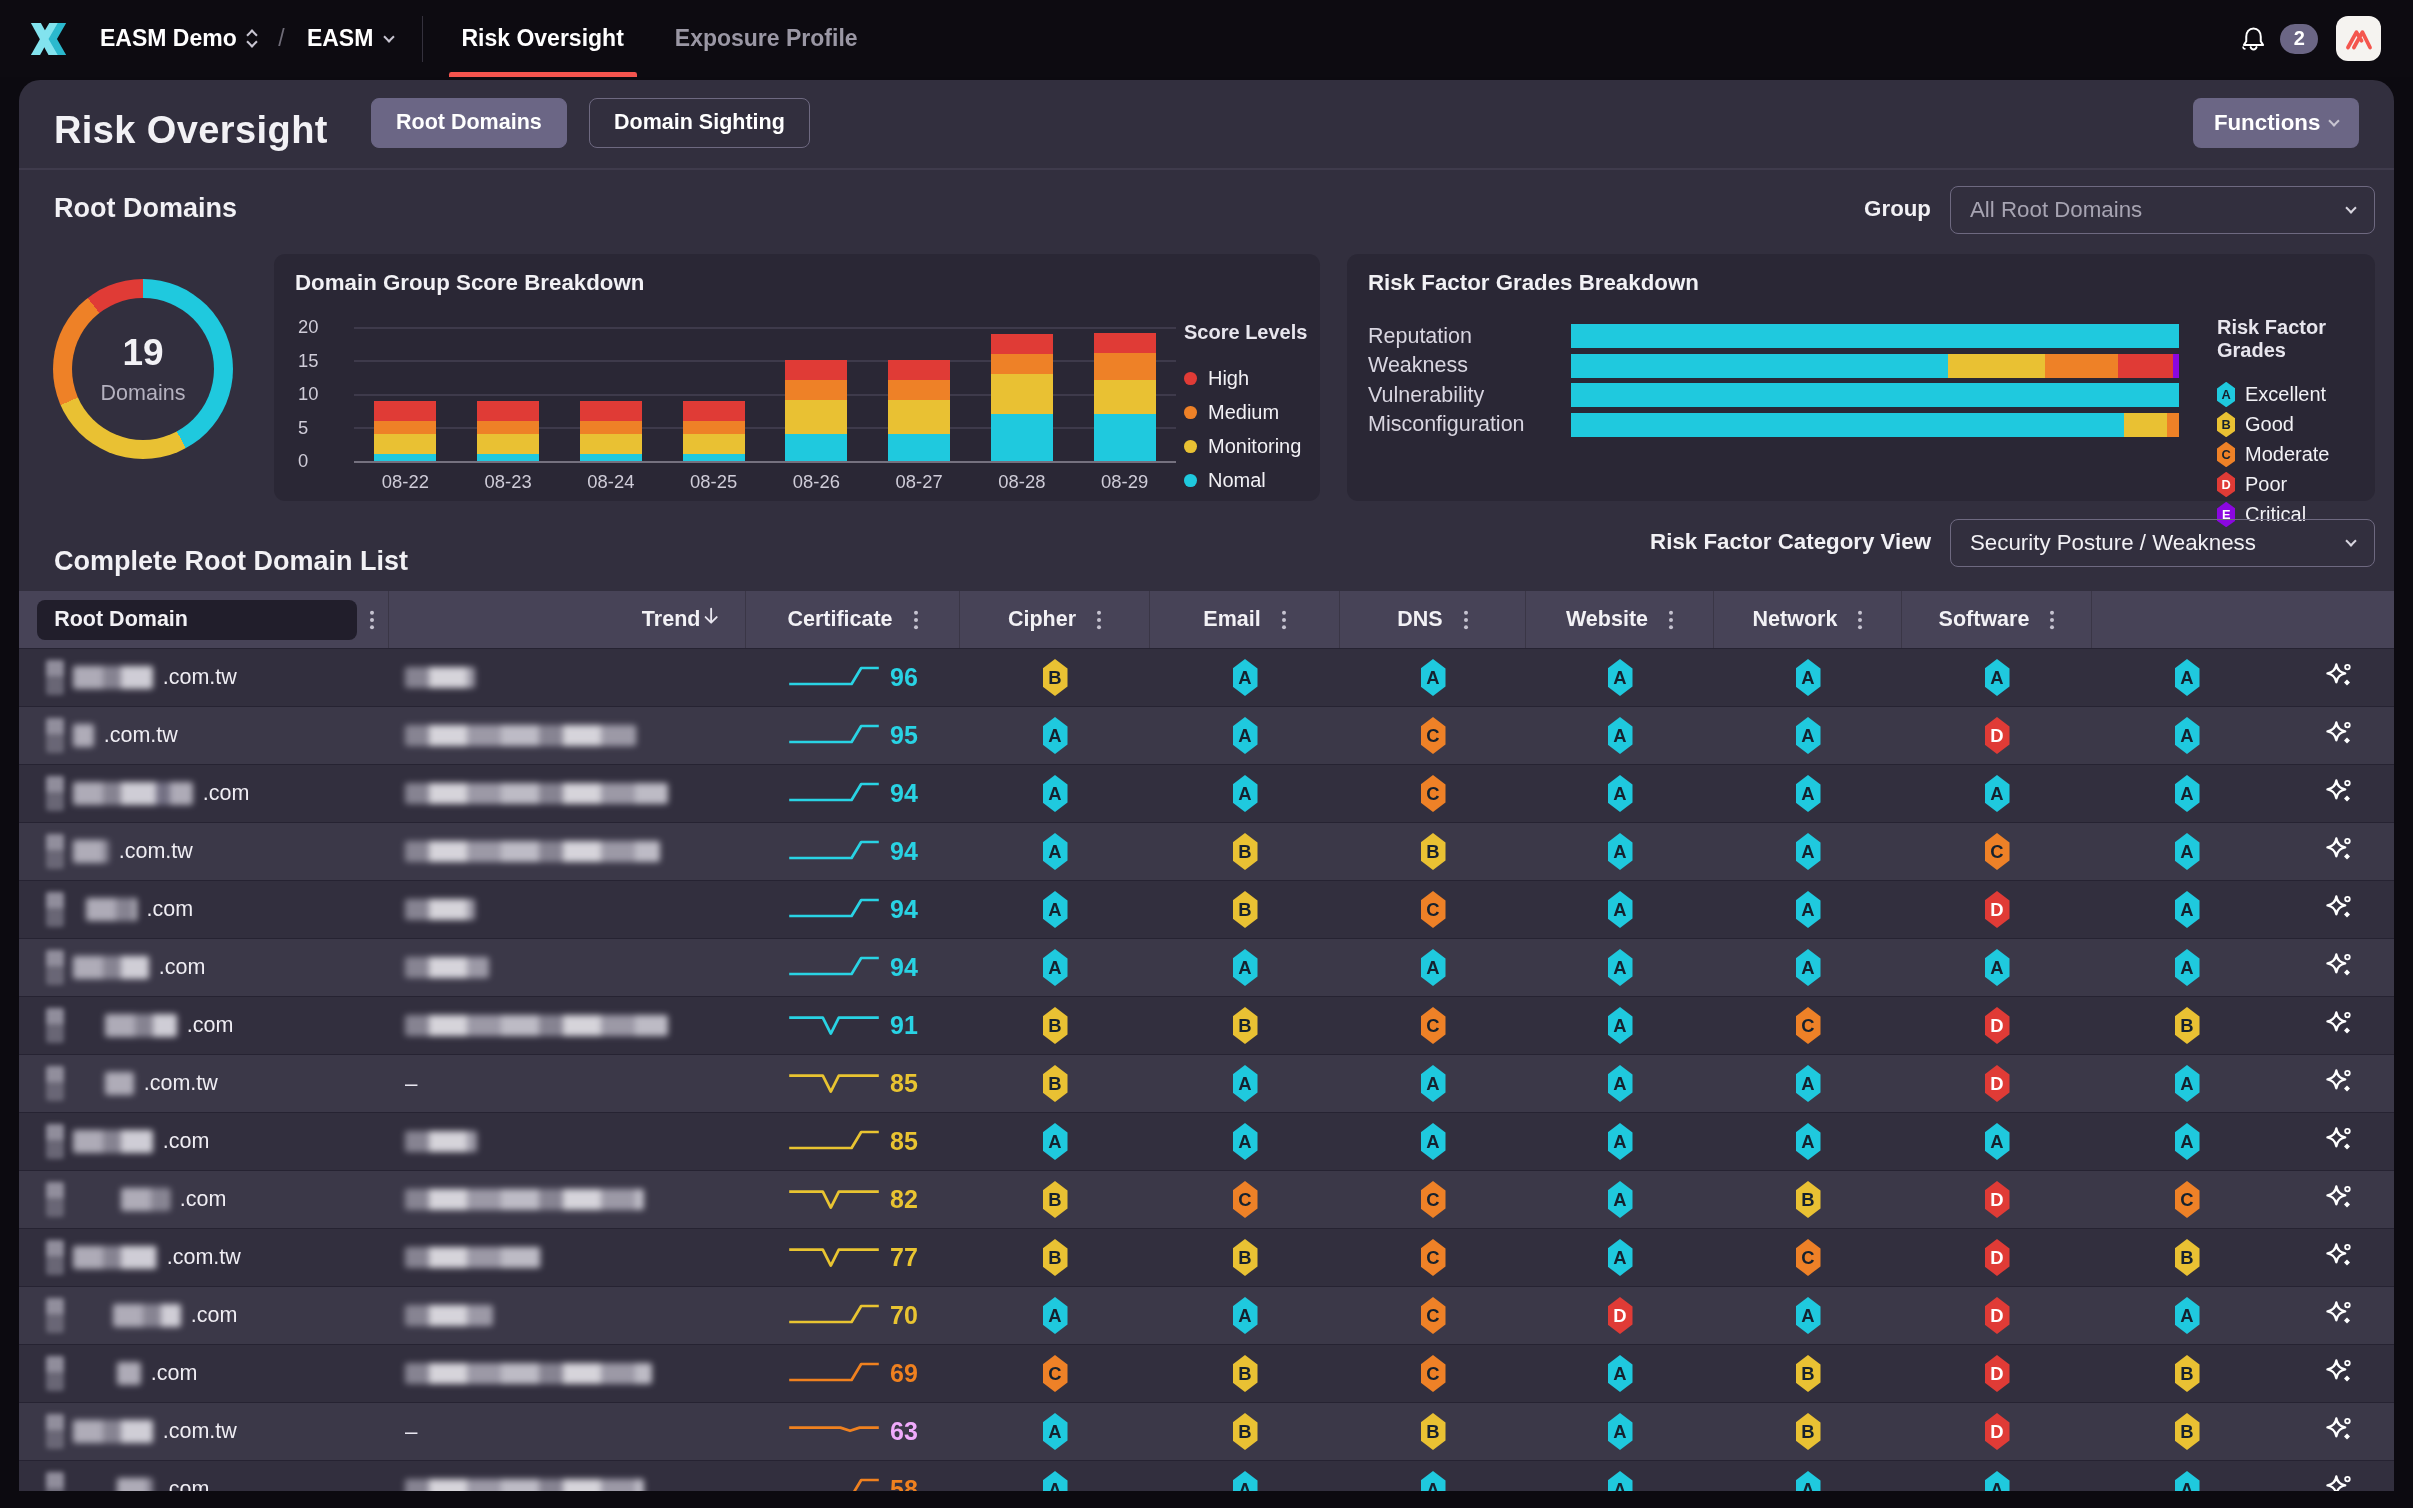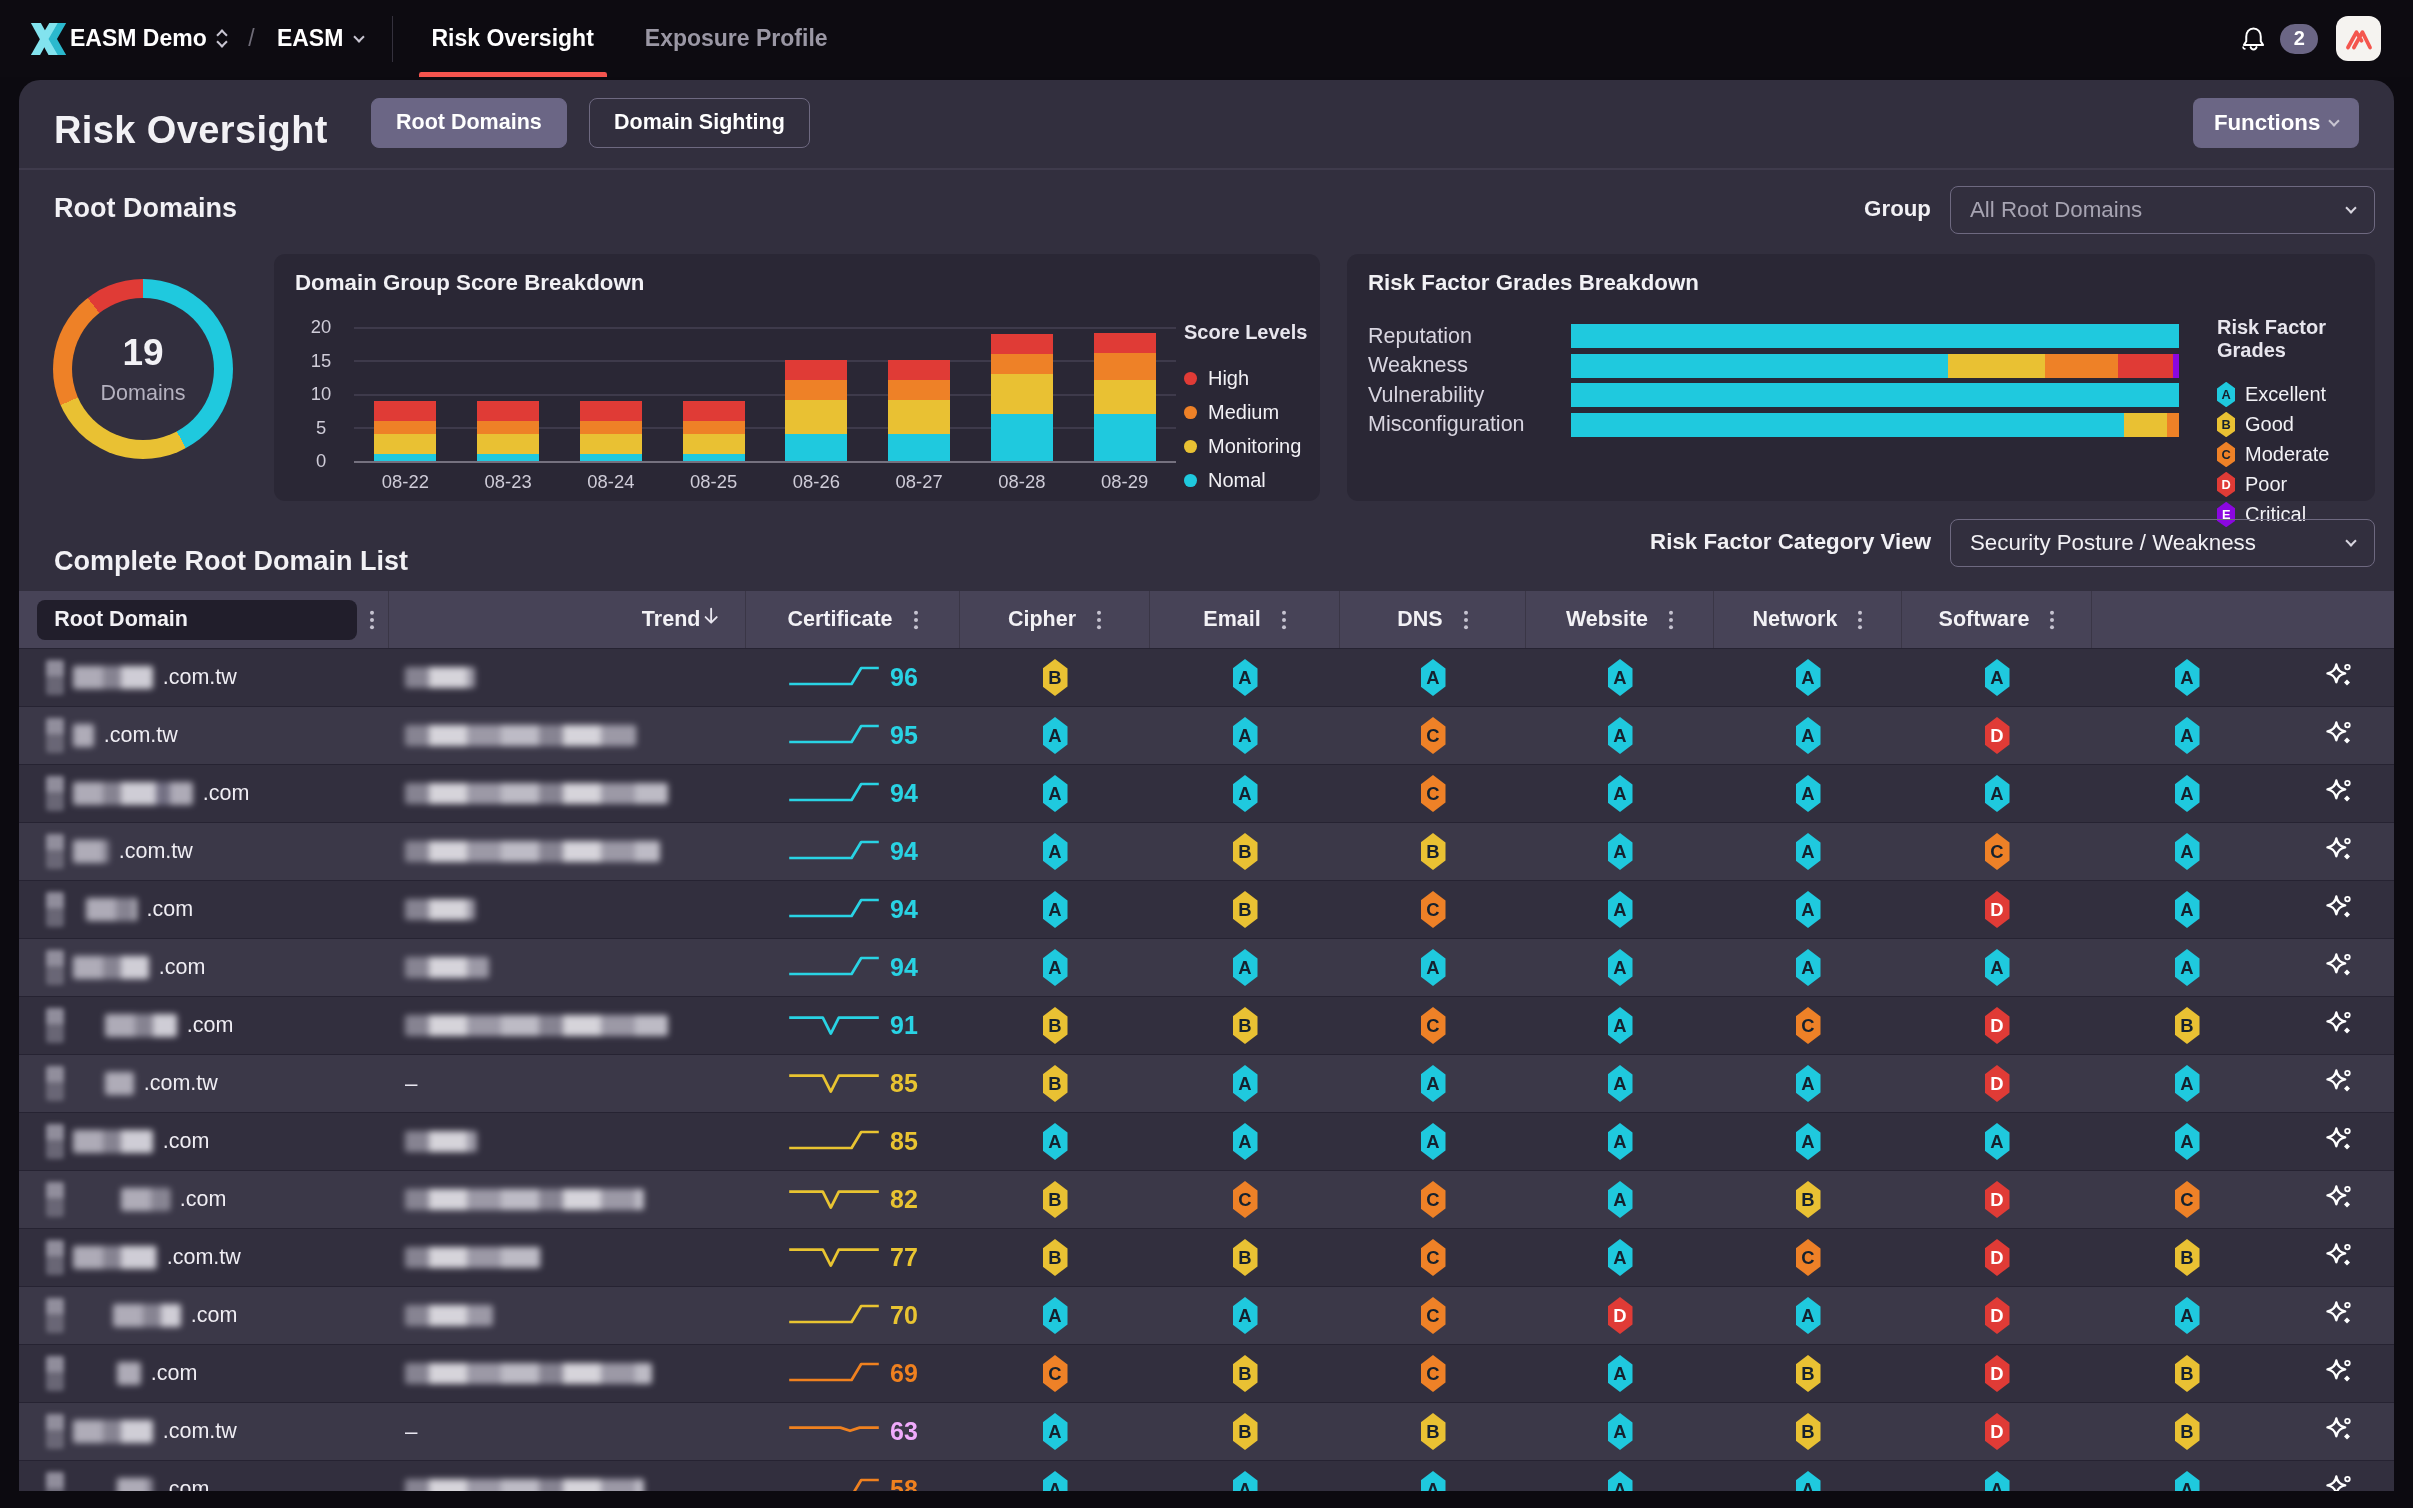--- a/index.html
+++ b/index.html
@@ -5,21 +5,21 @@
   * { margin:0; padding:0; box-sizing:border-box; }
   html,body { width:2413px; height:1508px; overflow:hidden; background:#0C0A10;
     font-family:"Liberation Sans", sans-serif; color:#F2F1F5; }
   .page { position:relative; width:2413px; height:1508px; background:#0C0A10; }
 
   
   .topnav { position:absolute; left:0; top:0; width:2413px; height:77px; background:#0D0B11;
     display:flex; align-items:center; }
   .nav-left { display:flex; align-items:center; height:100%; }
   .brand { margin-left:24px; display:flex; align-items:center; }
-  .org-switch, .product-switch { display:flex; align-items:center; gap:11.2px; 
+  .org-switch, .product-switch { display:flex; align-items:center; gap:11.2px; margin-left:30px;
     font-size:23px; font-weight:700; color:#FFFFFF; cursor:pointer; }
   .product-switch { margin-left:22.3px; }
   .crumb-sep { margin-left:22.3px; font-size:23px; color:#6F6C78; }
   .updown { display:flex; flex-direction:column; gap:5.6px; }
   .chev { display:inline-block; width:8px; height:8px; border-right:2.4px solid #C9C6D2;
     border-bottom:2.4px solid #C9C6D2; }
   .chev.down { transform:rotate(45deg); margin-top:-3.2px; }
   .chev.up { transform:rotate(-135deg); margin-bottom:-3.2px; }
   .vdivider { width:1.6px; height:46px; background:#34313D; margin-left:29px; }
   .nav-tabs { display:flex; align-items:stretch; height:100%; margin-left:12.8px; }
@@ -73,21 +73,21 @@
   .donut-value { font-size:37px; font-weight:800; }
   .donut-unit { font-size:21.5px; color:#B4B1BF; }
 
   .panel { position:absolute; top:174px; height:247px; background:#2A2735; border-radius:11.2px; }
   .panel-1 { left:255px; width:1046px; }
   .panel-2 { left:1328px; width:1028px; }
   .panel-title { position:absolute; left:21px; top:16px; font-size:22.3px; font-weight:700; }
 
   .gridline { position:absolute; left:80px; width:822px; height:1.6px; background:#3E3A4B; }
   .gridline.base { background:#75717F; }
-  .ytick { position:absolute; left:24px; width:46px; text-align:center; font-size:18.4px; color:#CFCCD8; }
+  .ytick { position:absolute; left:24px; width:46px; text-align:left; font-size:18.4px; color:#CFCCD8; }
   .bars-area { position:absolute; left:80px; top:73px; width:822px; height:134px; display:flex;
     justify-content:space-around; align-items:flex-end; }
   .vbar { width:62px; display:flex; flex-direction:column-reverse; }
   .vbar .seg { width:100%; }
   .xlabels { position:absolute; left:80px; top:217px; width:822px; display:flex; justify-content:space-around; }
   .xlabels span { font-size:18.4px; color:#CFCCD8; width:62px; text-align:center; }
   .legend-1 { position:absolute; left:910px; top:67px; }
   .legend-title { font-size:20px; color:#E8E6EE; font-weight:600; margin-bottom:17.6px; }
   .legend-item { display:flex; align-items:center; gap:11.2px; height:34px; font-size:20px; color:#F2F1F5; }
   .legend-dot { width:12.8px; height:12.8px; border-radius:50%; }

